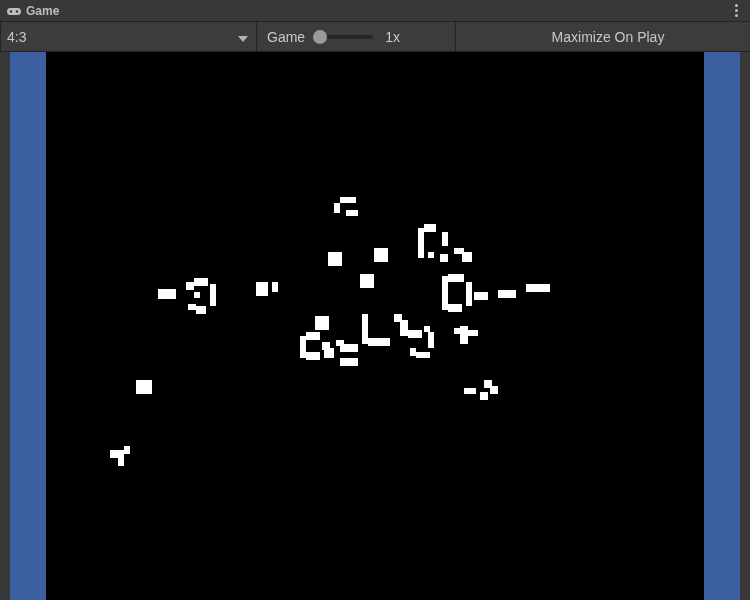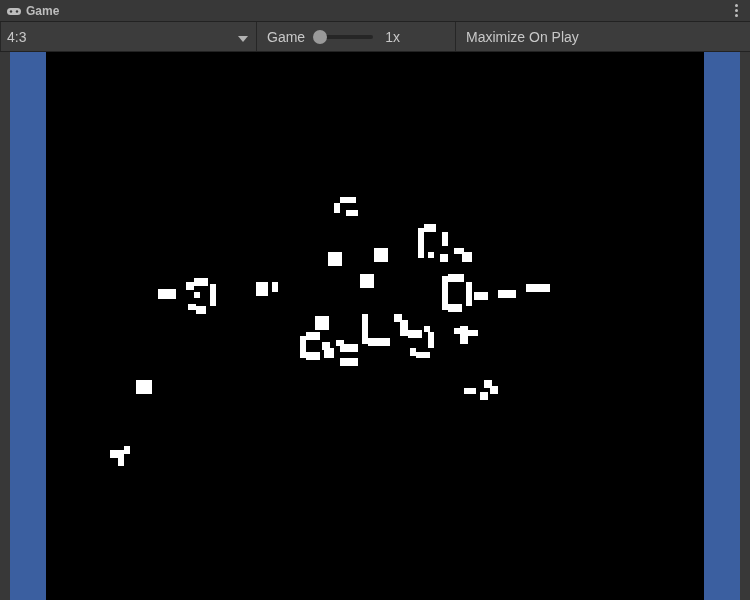--- a/index.html
+++ b/index.html
@@ -49,21 +49,21 @@
   }
   .tb-sep { width:1px; background:#262626; }
   .tb-item {
     display:flex; align-items:center;
     padding:0 10px;
     gap:8px;
   }
   .display-dd { width:120px; justify-content:space-between; padding:0 8px 0 4px; }
   .aspect-dd  { flex:0 0 255px; justify-content:space-between; padding:0 8px 0 6px; }
   .scale-sec  { flex:0 0 198px; }
-  .maximize   { flex:1; padding:0 0 0 10px; }
+  .maximize   { flex:1; padding:0 0 0 10px;justify-content:center; }
   .chev-down { opacity:.85; }
 
   
   .slider {
     position:relative;
     width:56px; height:4px;
     background:#262626;
     border-radius:2px;
     margin:0 4px;
   }

